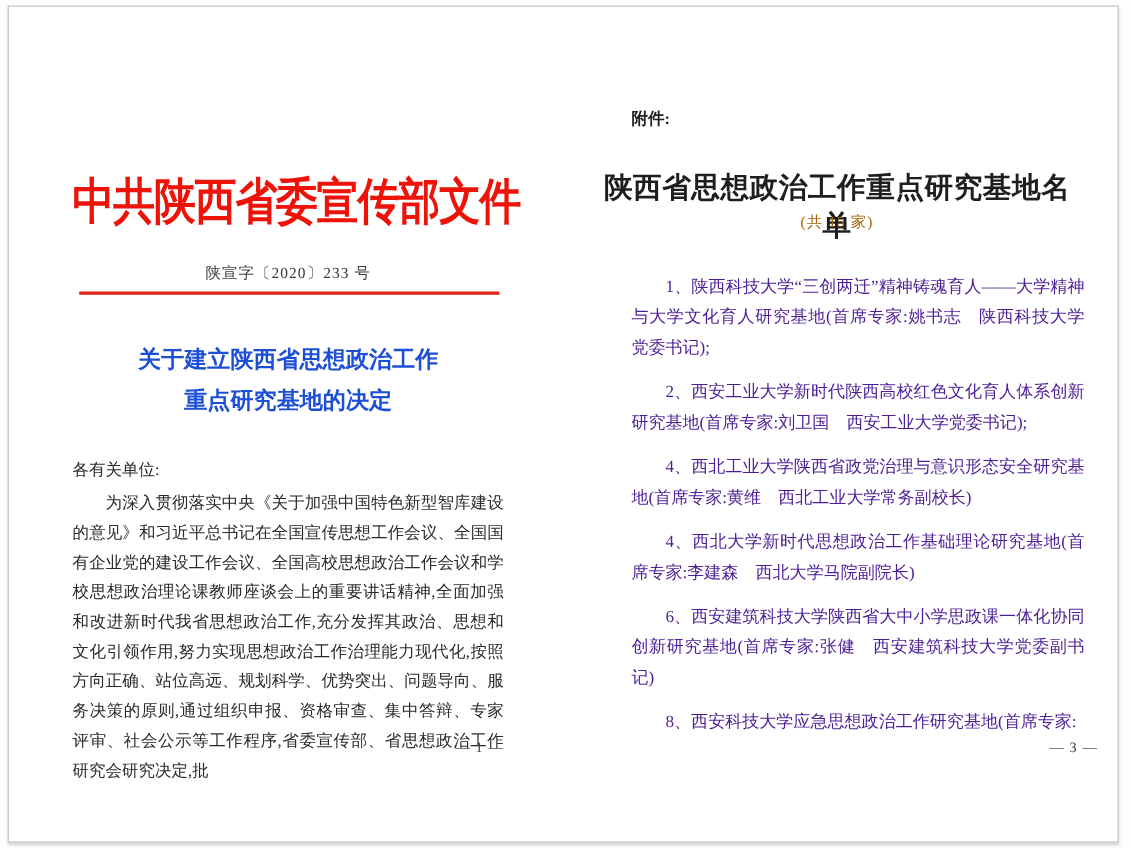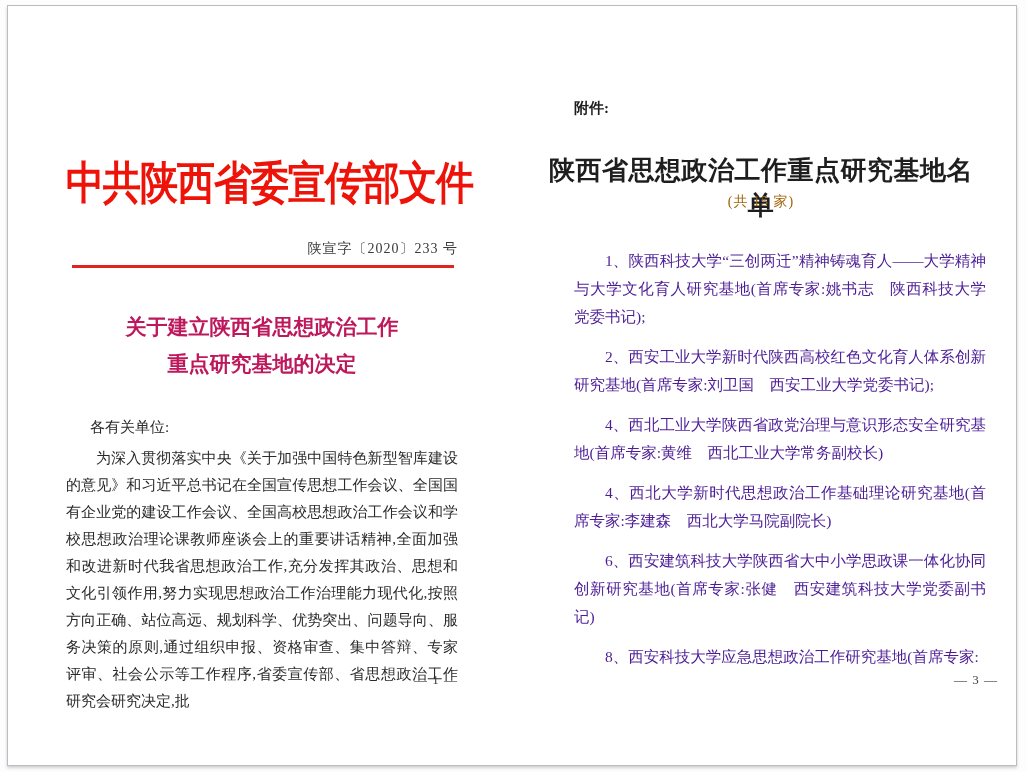--- a/index.html
+++ b/index.html
@@ -21,34 +21,34 @@
 
   
   .red-head{
     position:absolute;left:58px;top:147px;width:392px;
     text-align:center;color:#ee1309;font-weight:bold;
     font-size:38px;letter-spacing:-1px;white-space:nowrap;
     transform:scale(1.0,1.18);transform-origin:center top;
   }
   .doc-no{
     position:absolute;left:58px;top:234px;width:392px;
-    text-align:right;font-size:14px;letter-spacing:1px;color:#3a3a3a;
+    text-align:center;font-size:14px;letter-spacing:1px;color:#3a3a3a;
   }
   .red-rule{
     position:absolute;left:64px;top:259px;width:382px;height:3px;
     background:#e0251c;
   }
   .doc-title{
     position:absolute;left:58px;top:303px;width:392px;
     text-align:center;font-size:21px;font-weight:bold;line-height:37px;
-    color:#be185d;
+    color:#1d4ed8;
   }
   .salutation{
     position:absolute;left:58px;top:412px;width:392px;
-    font-size:15px;color:#2a2a2a;margin-left:24px;
+    font-size:15px;color:#2a2a2a;
   }
   .body-para{
     position:absolute;left:58px;top:439px;width:392px;
     font-size:15px;line-height:27px;text-align:justify;text-indent:2em;
     color:#2a2a2a;margin:0;
   }
   .page-no{
     position:absolute;top:666px;font-size:13px;color:#3d3d3d;
     letter-spacing:1px;white-space:nowrap;
   }

